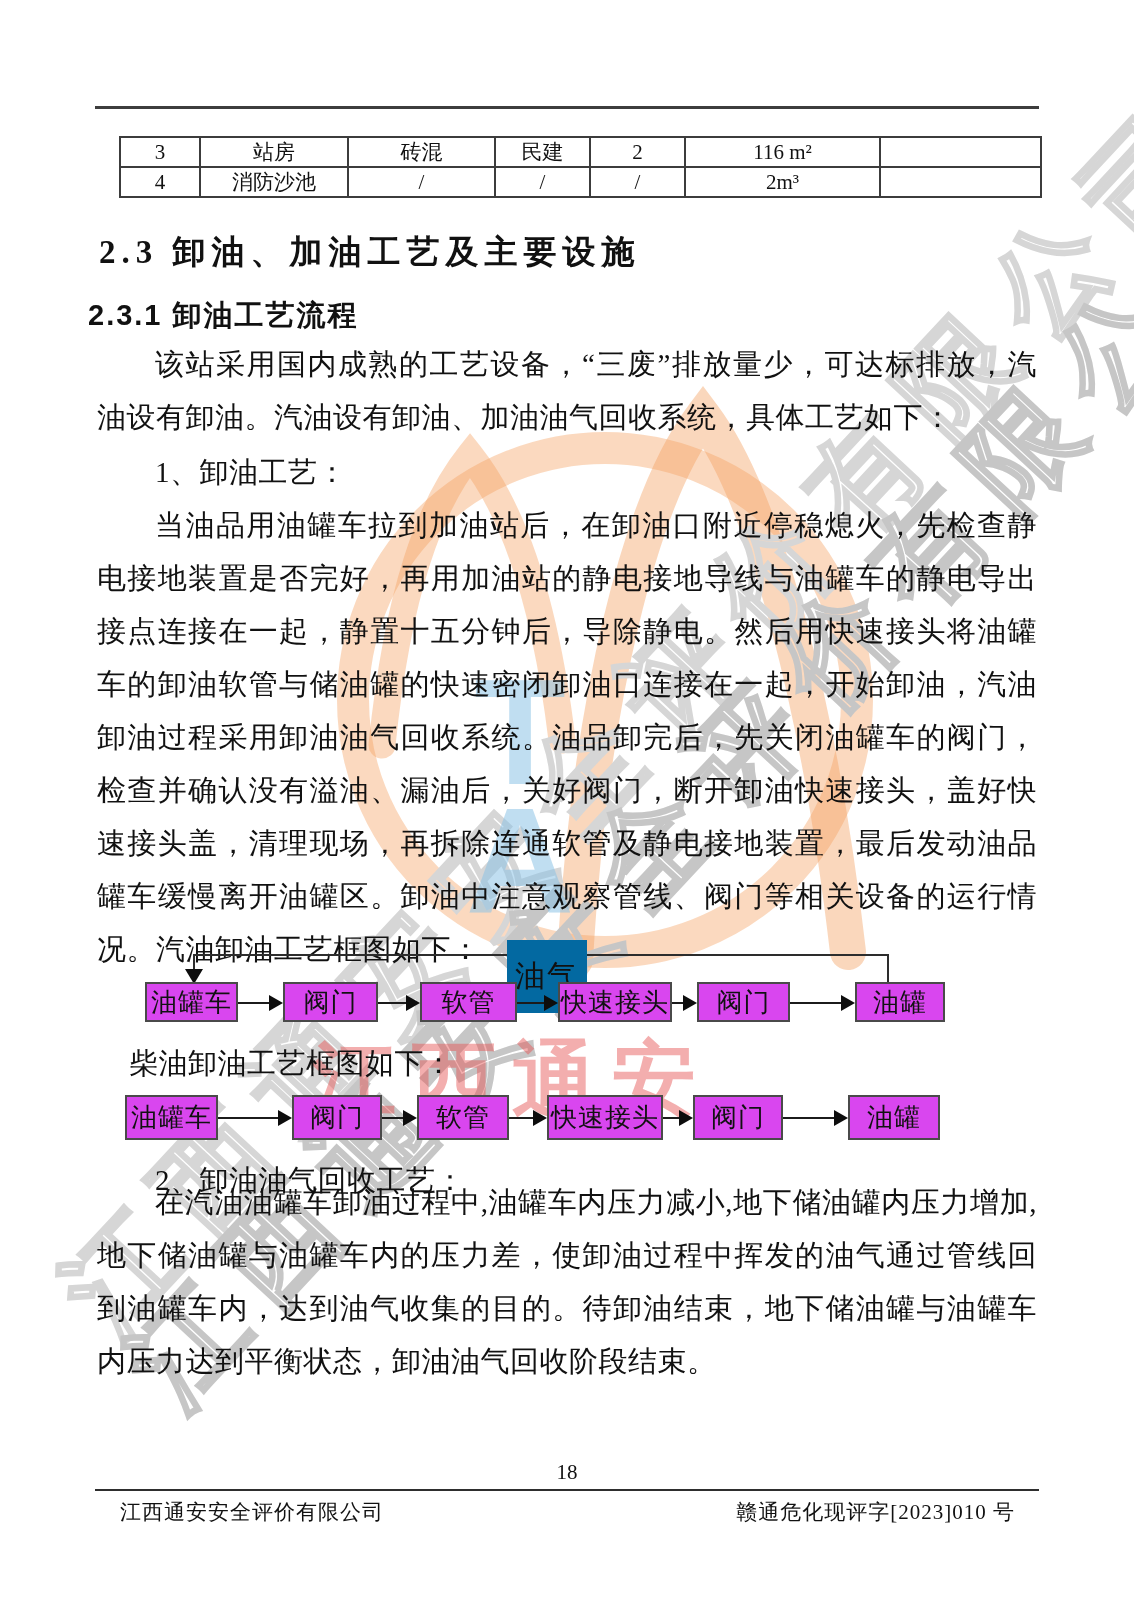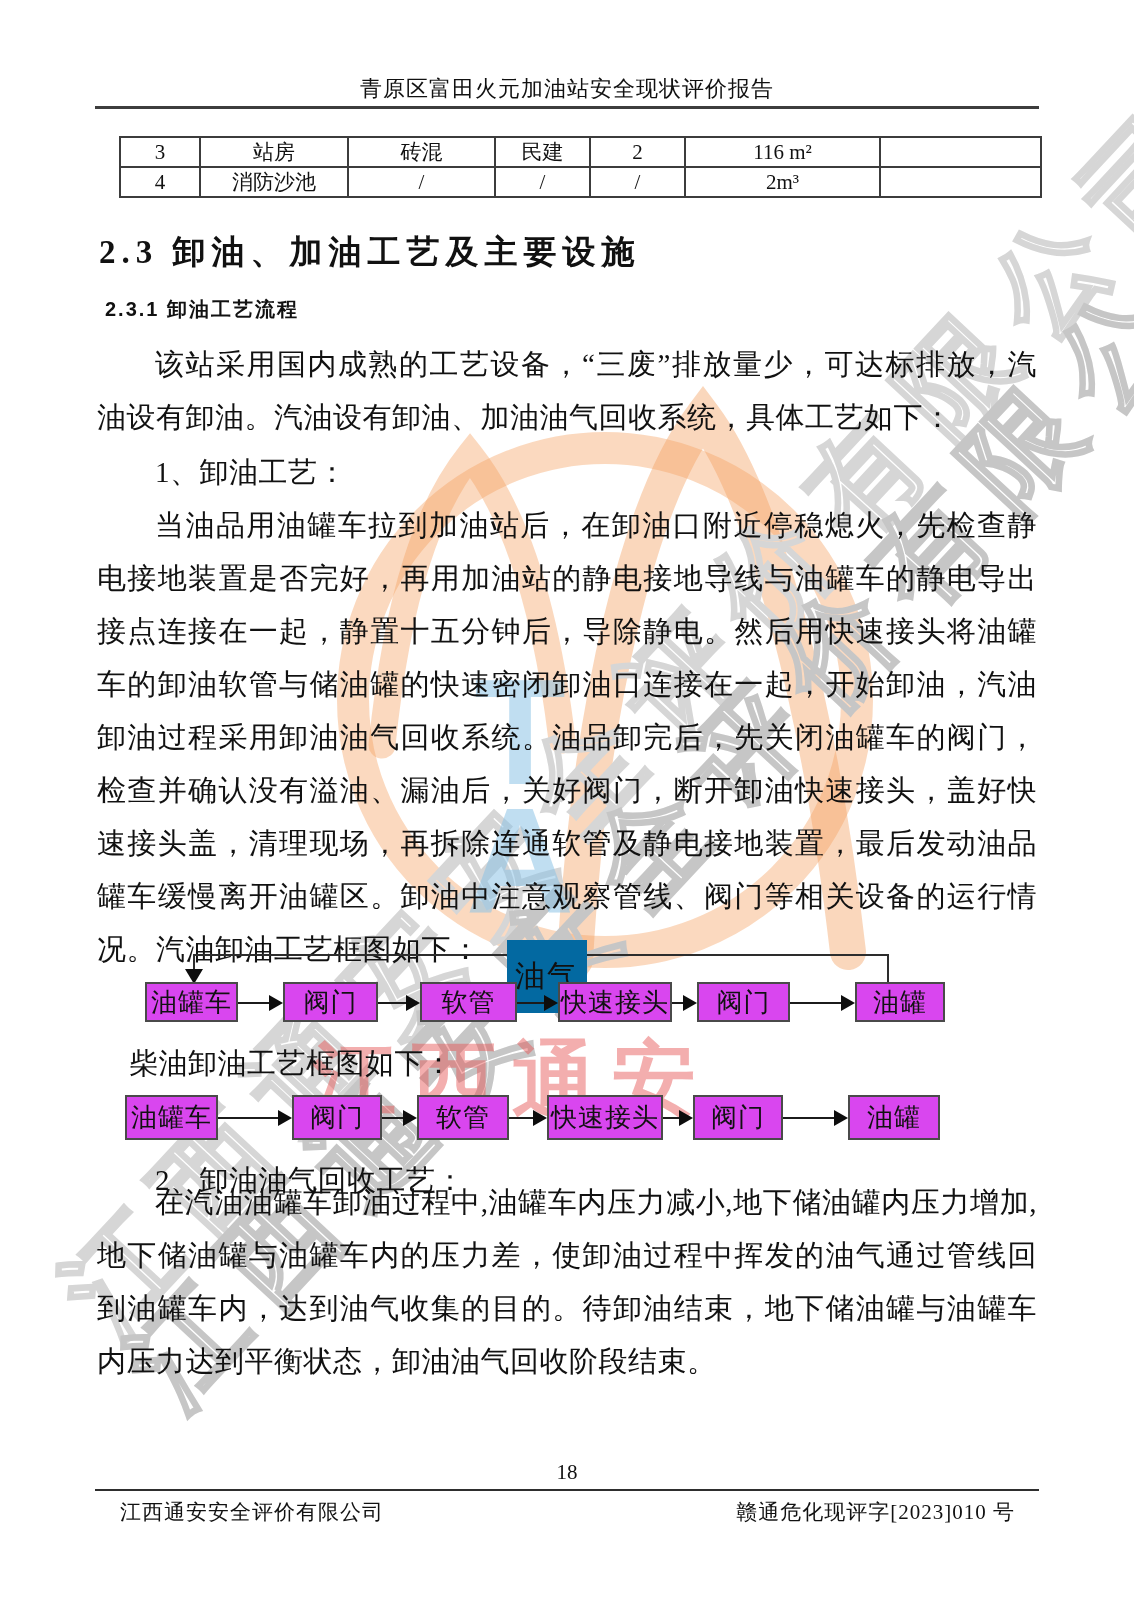--- a/index.html
+++ b/index.html
@@ -44,22 +44,22 @@
     border:2px solid #3c3c3c;height:24px;text-align:center;
     font-size:21px;padding:0;
   }
   .h23{
     position:absolute;top:230px;left:99px;
     font-size:33px;font-weight:bold;letter-spacing:6px;
     font-family:"Liberation Serif","DejaVu Serif",serif;
     text-align:center;
   }
   .h231{
-    position:absolute;top:296px;left:105px;
-    font-size:20px;font-weight:bold;letter-spacing:2px;
+    position:absolute;top:296px;left:88px;
+    font-size:29px;font-weight:bold;letter-spacing:2px;
     font-family:"Liberation Sans","DejaVu Sans",sans-serif;
   }
   .para{
     position:absolute;left:97px;width:940px;
     font-size:29px;line-height:53px;text-align:justify;text-align-last:left;
     letter-spacing:0.5px;
   }
   .ind2{text-indent:58px;}
   .ind1{text-indent:32px;}
   
@@ -109,21 +109,20 @@
     <div class="wm-ta">
       <div>T</div>
       <div>A</div>
     </div>
 
     <div class="wm-red">江西通安</div>
   </div>
 
   <div class="content">
 
-    <div class="hdr-title">青原区富田火元加油站安全现状评价报告</div>
     <div class="hdr-rule"></div>
 
     <table class="spec">
       <colgroup>
         <col style="width:80px">
           <col style="width:148px">
           <col style="width:147px">
         <col style="width:95px">
           <col style="width:95px">
           <col style="width:195px">

